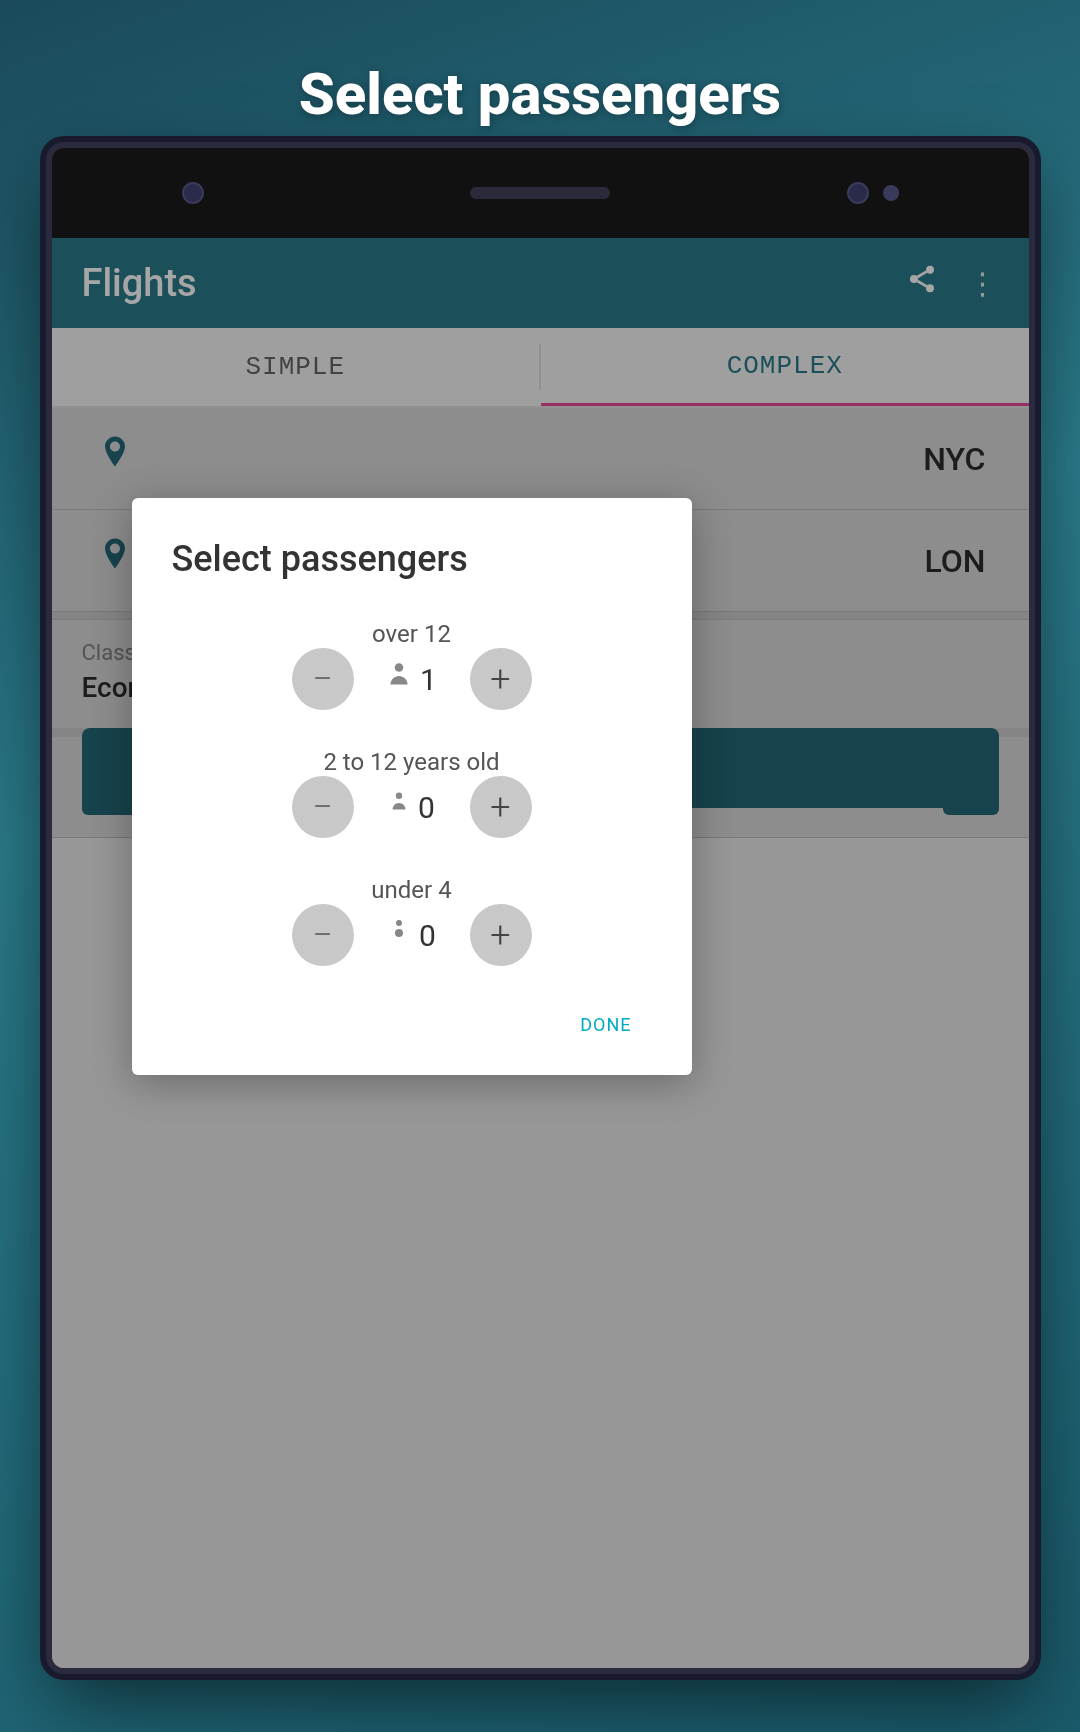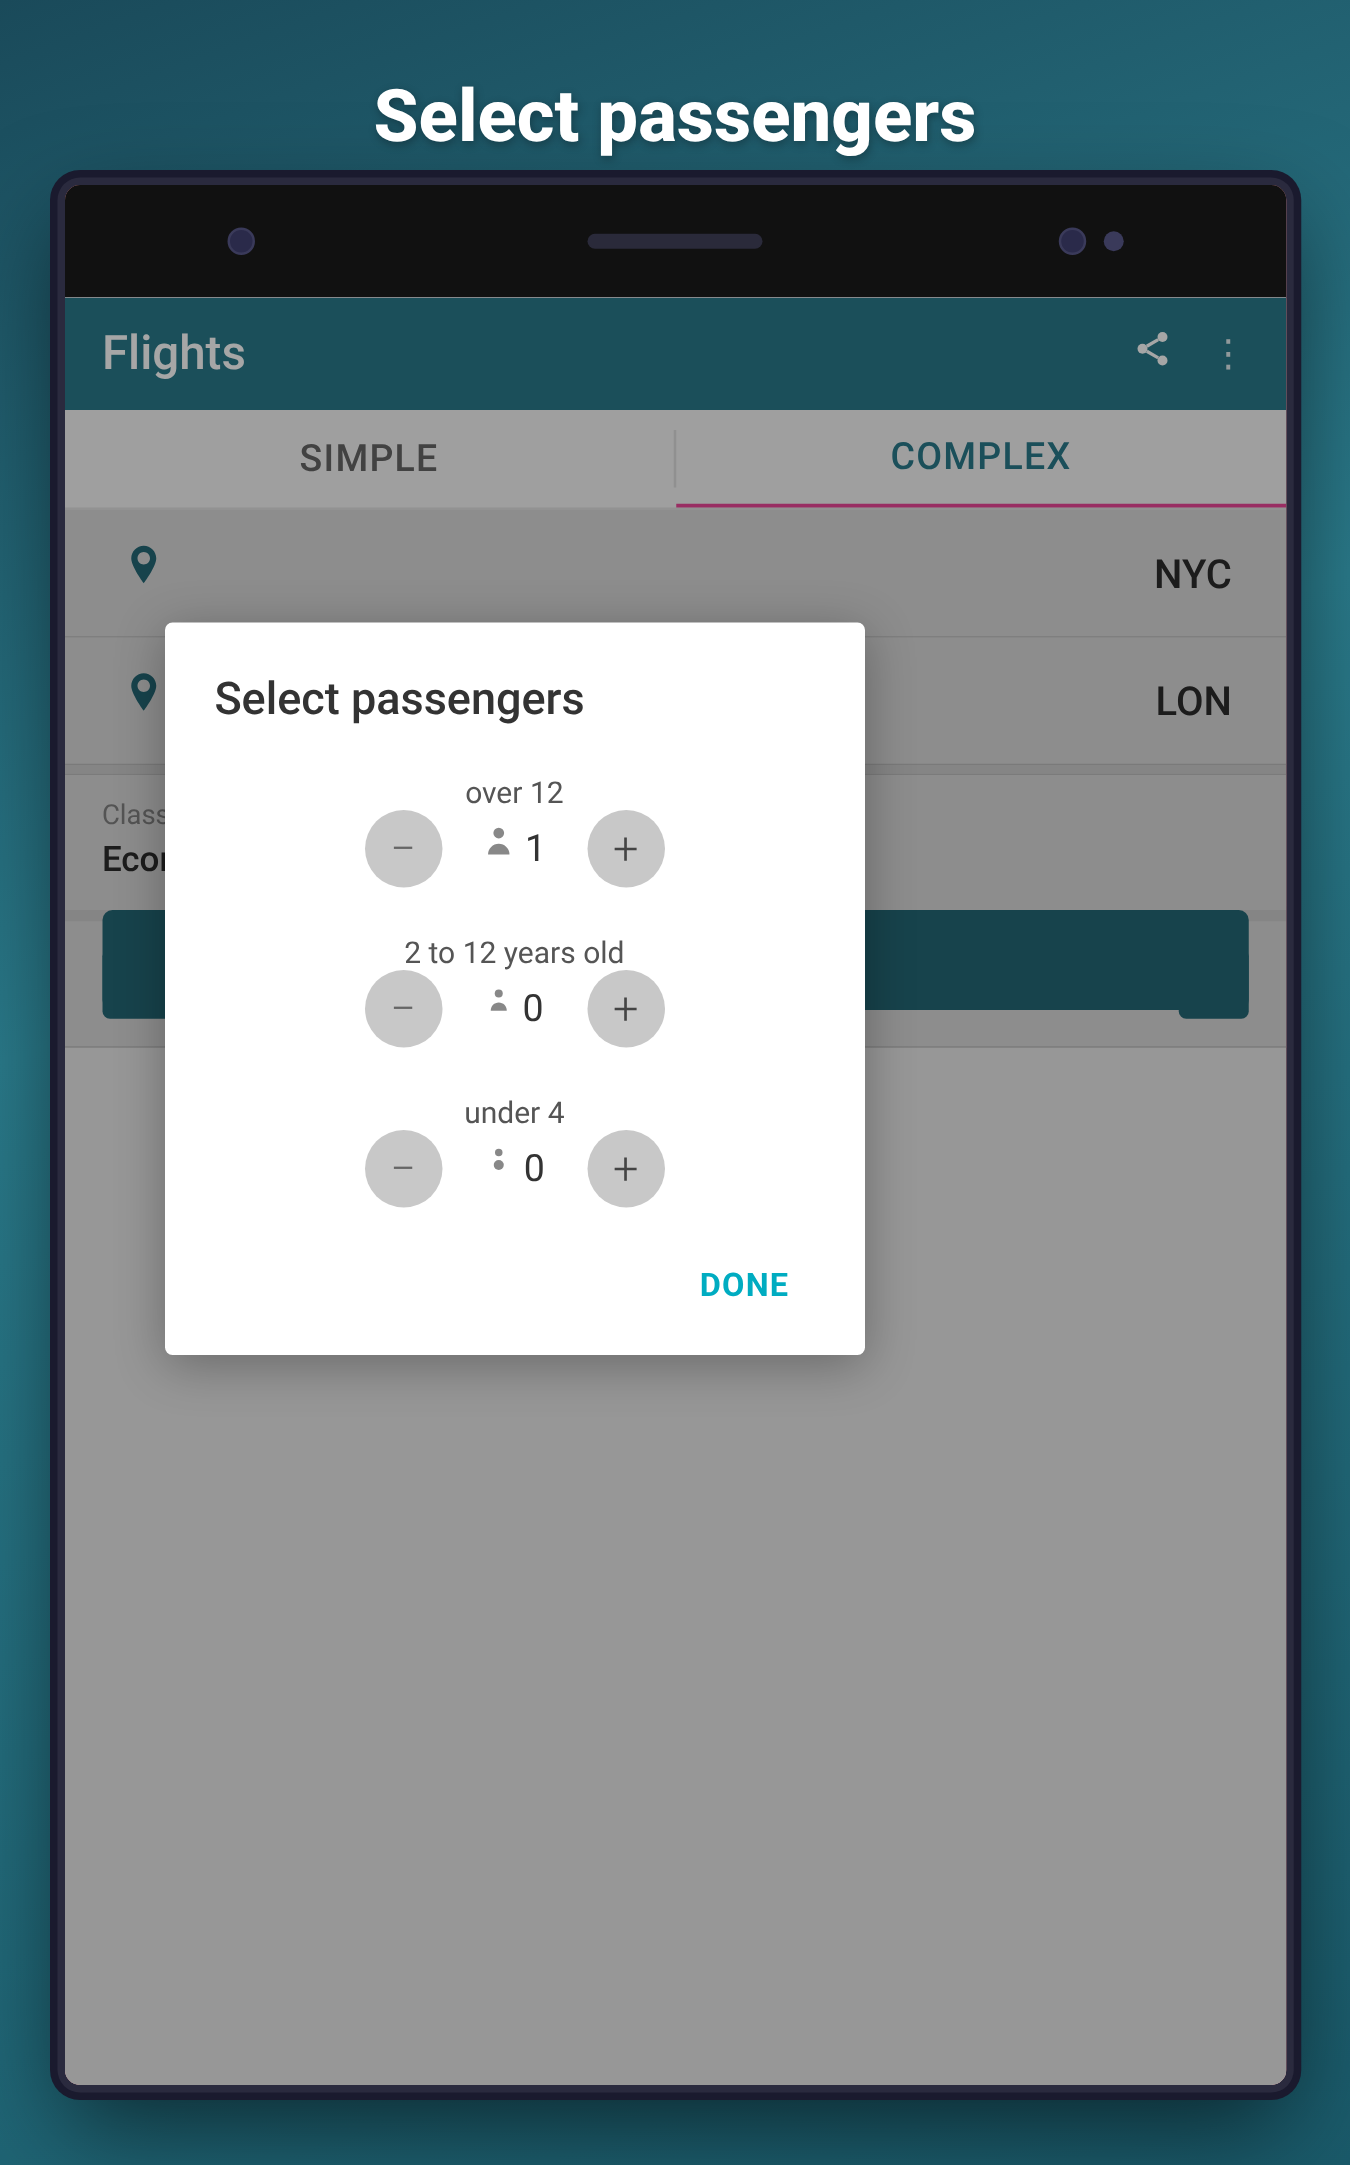--- a/index.html
+++ b/index.html
@@ -25,21 +25,21 @@
       padding: 60px 40px 40px;
       text-shadow: 1px 2px 8px rgba(0,0,0,0.3);
       z-index: 10;
       width: 100%;
     }
 
     
     .phone-frame {
       width: 977px;
       height: 1520px;
-      background: #fca5a5;
+      background: #b91c1c;
       border-radius: 12px;
       position: relative;
       box-shadow:
         0 0 0 6px #2a2a3e,
         0 0 0 12px #1a1a2e,
         0 30px 80px rgba(0,0,0,0.6),
         inset 0 0 30px rgba(0,0,0,0.3);
       overflow: hidden;
       margin-top: -20px;
     }
@@ -123,25 +123,26 @@
       height: 80px;
       background: #f5f5f5;
       display: flex;
       border-bottom: 2px solid #e0e0e0;
     }
     .tab {
       flex: 1;
       display: flex;
       align-items: center;
       justify-content: center;
-      font-size: 30px;
+      font-size: 26px;
       font-weight: 500;
       color: #666;
       cursor: pointer;
       letter-spacing: 1px;
+      font-family: Liberation Mono, monospace;
     }
     .tab.active {
       color: #2a7a8a;
       border-bottom: 3px solid #ec4899;
     }
     .tab-divider {
       width: 2px;
       height: 60%;
       background: #ddd;
       align-self: center;
@@ -348,22 +349,22 @@
     }
 
     
     .dialog-actions {
       display: flex;
       justify-content: flex-end;
       margin-top: 10px;
     }
     .done-btn {
       color: #00acc1;
-      font-size: 26px;
-      font-weight: 700;
+      font-size: 18px;
+      font-weight: 400;
       letter-spacing: 1px;
       cursor: pointer;
       padding: 10px 20px;
     }
   </style>
 </head>
 <body>
 
 <h1 class="page-title">Select passengers</h1>
 

